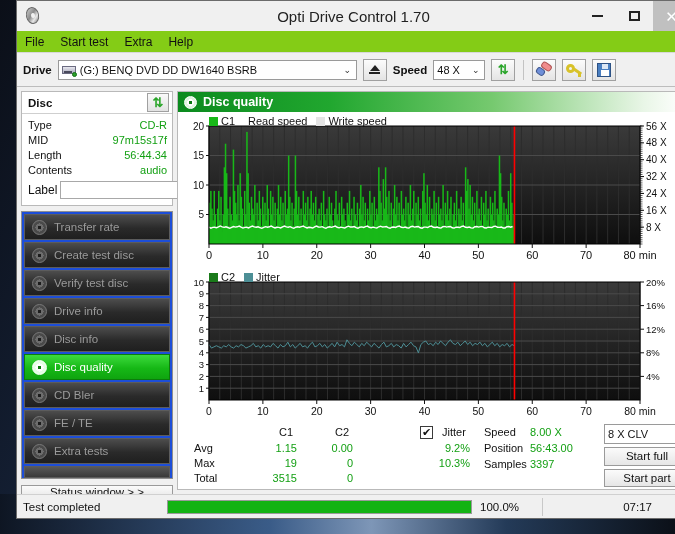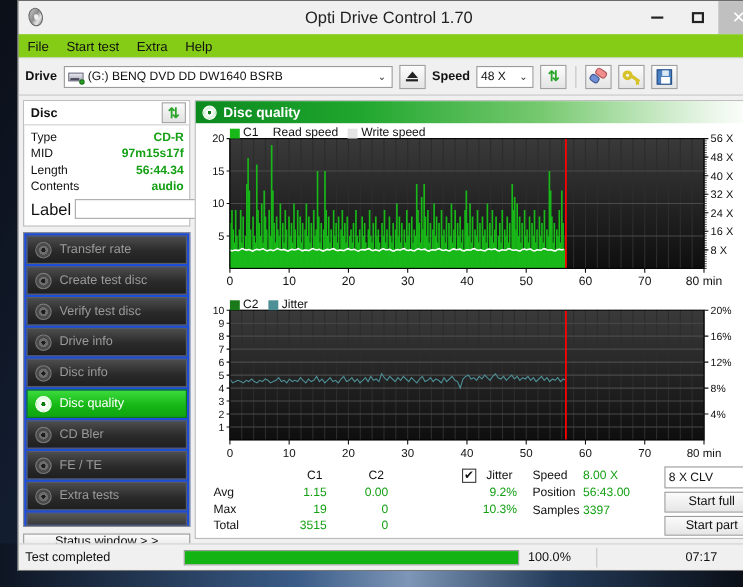--- a/index.html
+++ b/index.html
@@ -132,23 +132,23 @@
     border-bottom:1px solid #cfcfcf; background:#fff;
   }
   #disc-head .t{ font-weight:bold; font-size:11.5px; color:#111; }
   #disc-refresh{
     margin-left:auto; width:22px; height:19px; background:linear-gradient(#fafafa,#e2e2e2);
     border:1px solid #a0a0a0; display:flex; align-items:center; justify-content:center;
   }
   #disc-rows{ padding:3px 5px 4px 6px; }
   .drow{ display:flex; align-items:center; height:15px; font-size:11px; }
   .drow .k{ color:#111; }
-  .drow .v{ margin-left:auto; color:#14a014;font-weight:bold; }
+  .drow .v{ margin-left:auto; color:#14a014; }
   #label-row{ display:flex; align-items:center; height:22px; margin-top:2px; gap:3px; }
-  #label-row .k{ color:#111; font-size:15px; }
+  #label-row .k{ color:#111; font-size:12px; }
   #label-input{
     flex:1; height:18px; border:1px solid #a8a8a8; background:#fff;
     font-family:"Liberation Sans", sans-serif; font-size:11px; padding:0 3px; color:#111;
   }
   #label-disc-btn{
     width:22px; height:20px; background:linear-gradient(#fafafa,#e2e2e2);
     border:1px solid #a0a0a0; display:flex; align-items:center; justify-content:center;
   }
   .cd-ico{ width:13px; height:13px; border-radius:50%;
     background:radial-gradient(circle at 50% 50%, #fff 0 18%, #d9d97a 19% 45%, #c9c95f 46% 100%);

